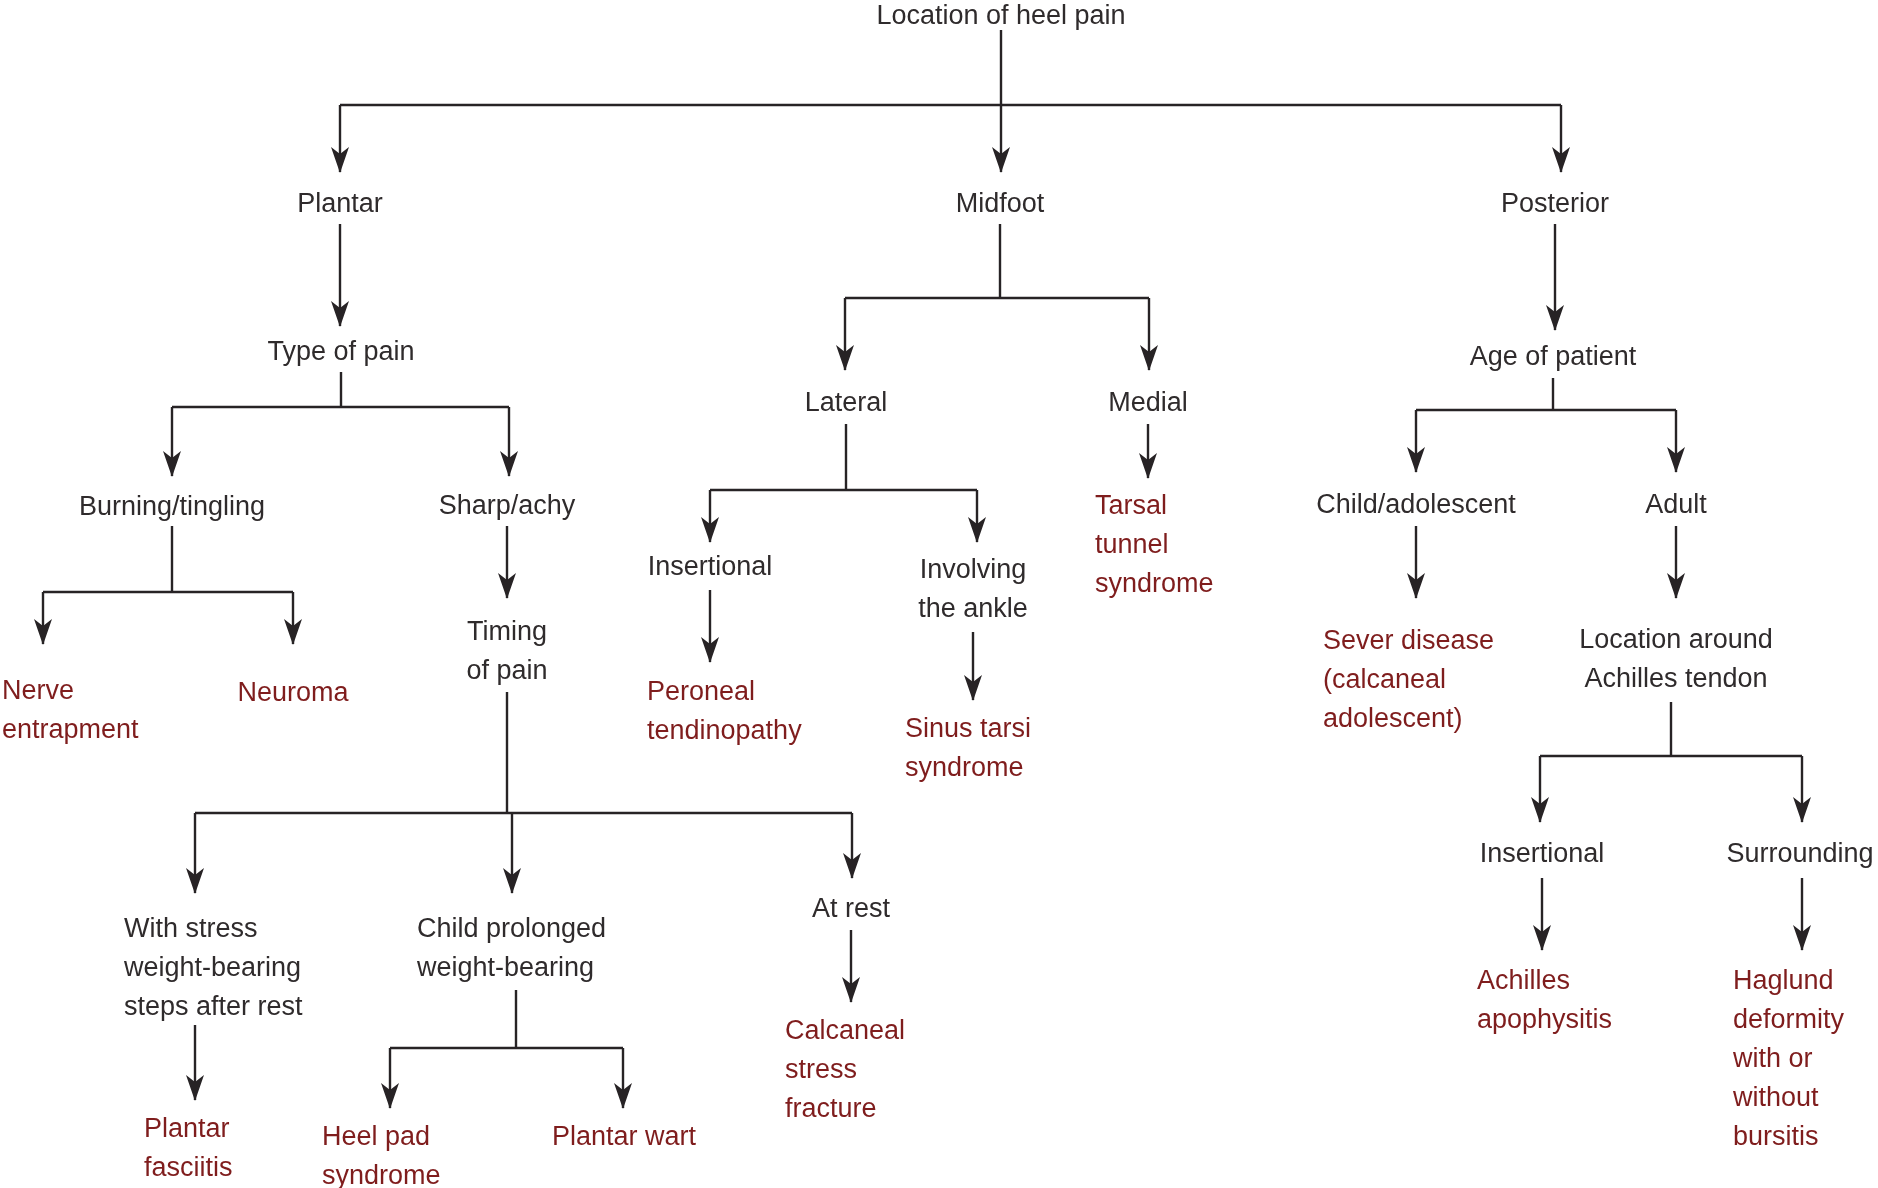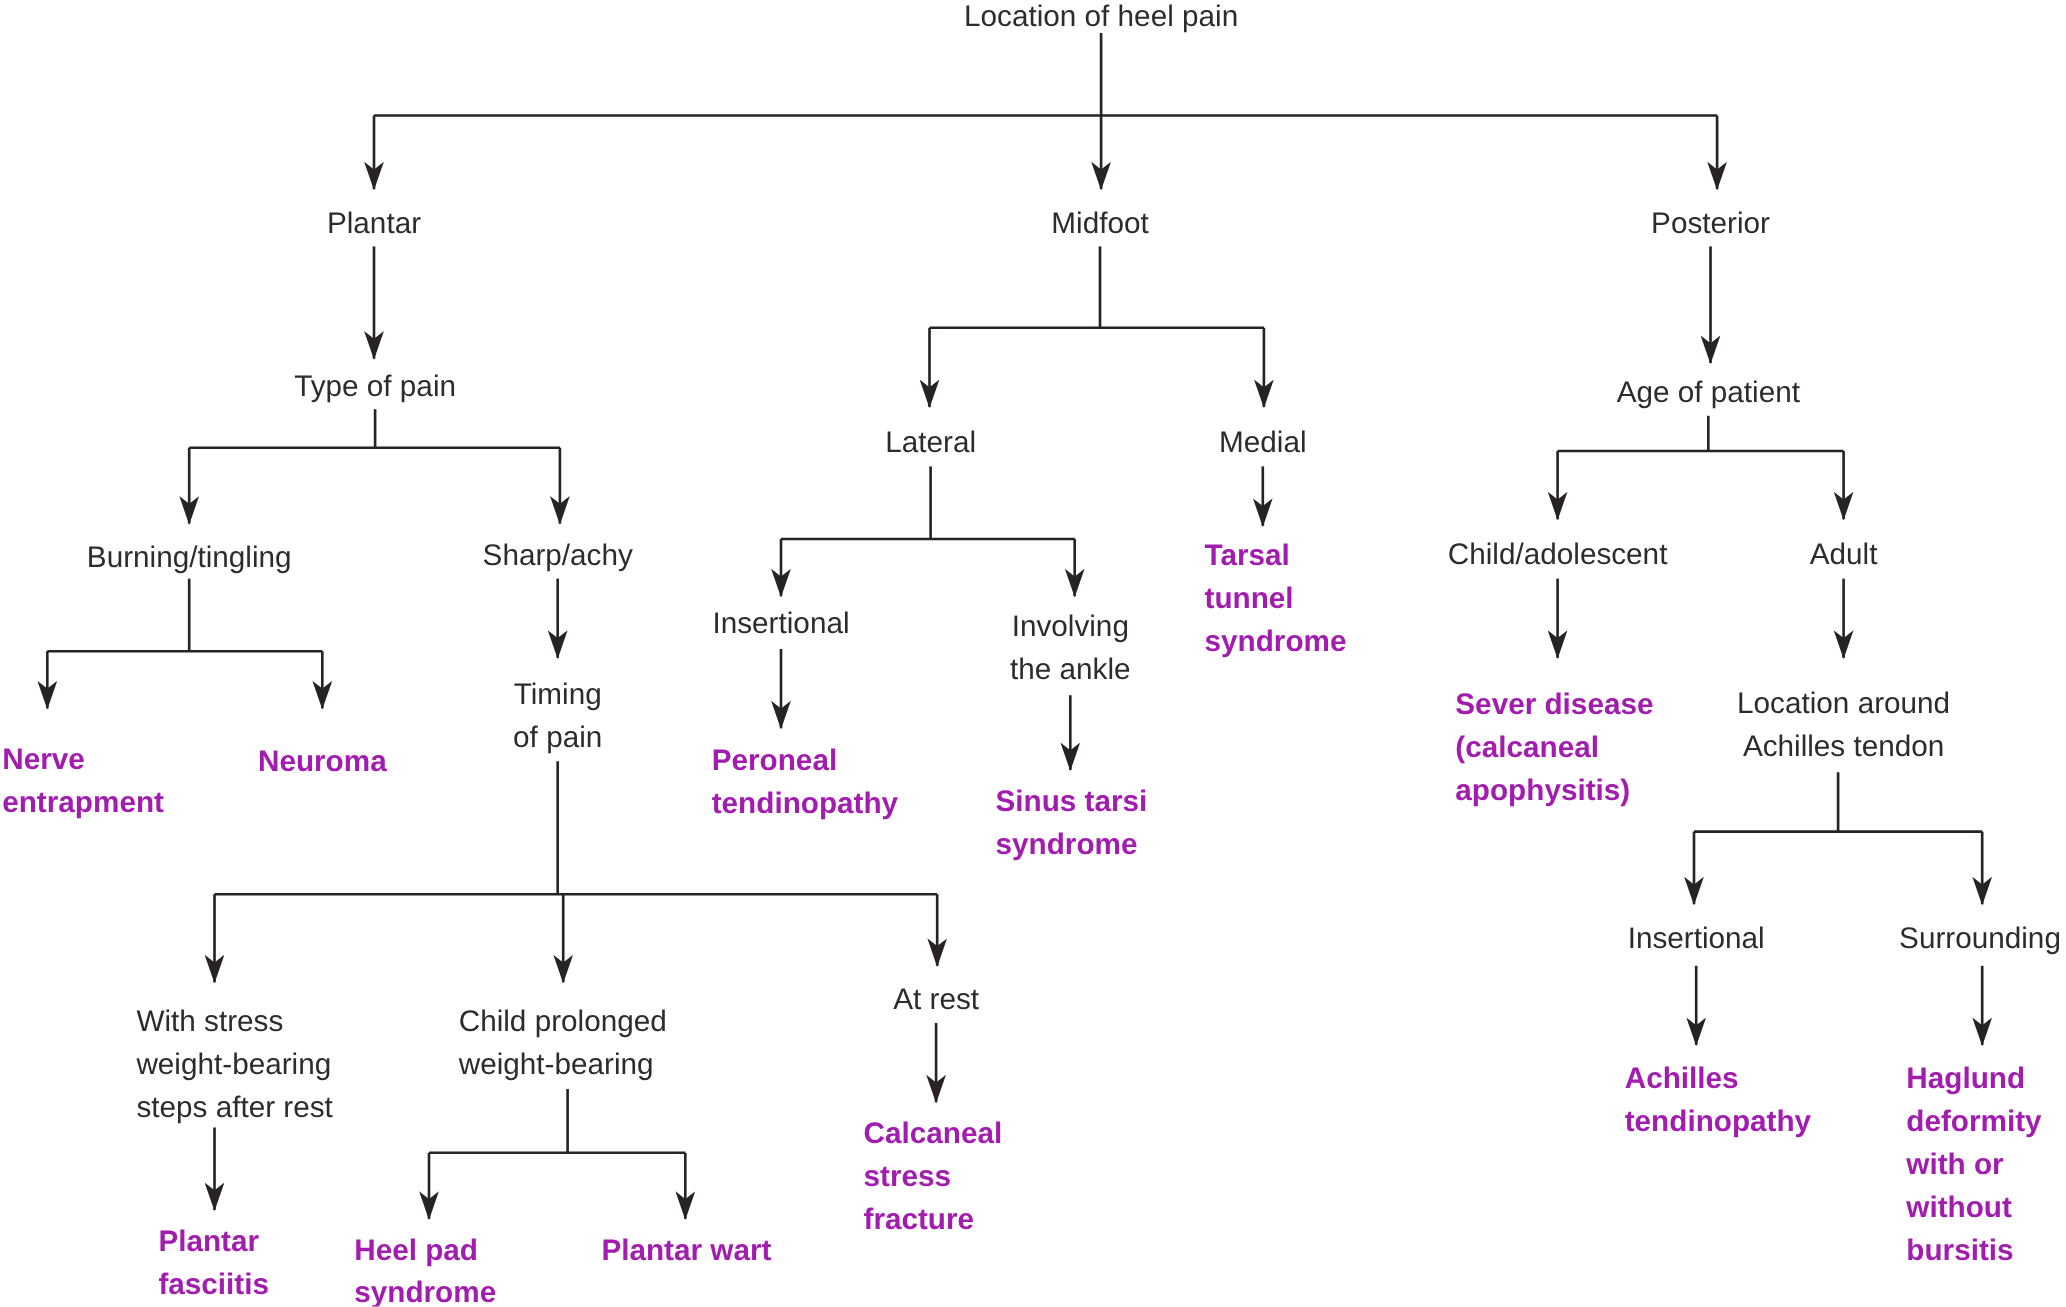--- a/index.html
+++ b/index.html
@@ -2,21 +2,21 @@
 <html><head>
 <meta charset="utf-8">
 <style>
   html,body{margin:0;padding:0;background:#ffffff;}
   #canvas{position:relative;width:1878px;height:1188px;background:#ffffff;overflow:hidden;
           font-family:"Liberation Sans","DejaVu Sans",sans-serif;padding-left:34px;}
   #wires{position:absolute;left:0;top:0;}
   .n{position:absolute;white-space:pre-line;font-size:27px;line-height:39px;color:#2f2b2c;}
   .c{transform:translateX(-50%);text-align:center;}
   .l{text-align:left;}
-  .b{font-weight:700;color:#a21caf;}
+  .b{font-weight:400;color:#7f1d1d;}
 </style>
 </head>
 <body>
 
 <div id="canvas">
 
   <svg id="wires" width="1878" height="1188" viewBox="0 0 1878 1188" fill="none" stroke="#272325" stroke-width="2.4">
     <defs>
       <marker id="ah" viewBox="0 0 26 18" refX="25" refY="9" markerWidth="26" markerHeight="18" markerUnits="userSpaceOnUse" orient="auto">
         <path d="M26,9 L0,0 L7,9 L0,18 Z" fill="#272325" stroke="none"></path>
@@ -119,22 +119,22 @@
 fracture</div>
   <div class="n l b" style="left:647px;top:672px">Peroneal
 tendinopathy</div>
   <div class="n l b" style="left:905px;top:709px">Sinus tarsi
 syndrome</div>
   <div class="n l b" style="left:1095px;top:486px">Tarsal
 tunnel
 syndrome</div>
   <div class="n l b" style="left:1323px;top:621px">Sever disease
 (calcaneal
-apophysitis)</div>
+adolescent)</div>
   <div class="n l b" style="left:1477px;top:961px">Achilles
-tendinopathy</div>
+apophysitis</div>
   <div class="n l b" style="left:1733px;top:961px">Haglund
 deformity
 with or
 without
 bursitis</div>
 
 </div>
 
 </body></html>

